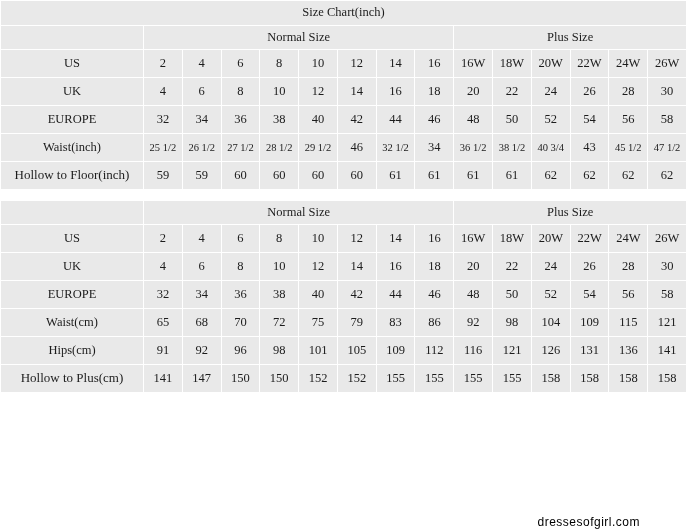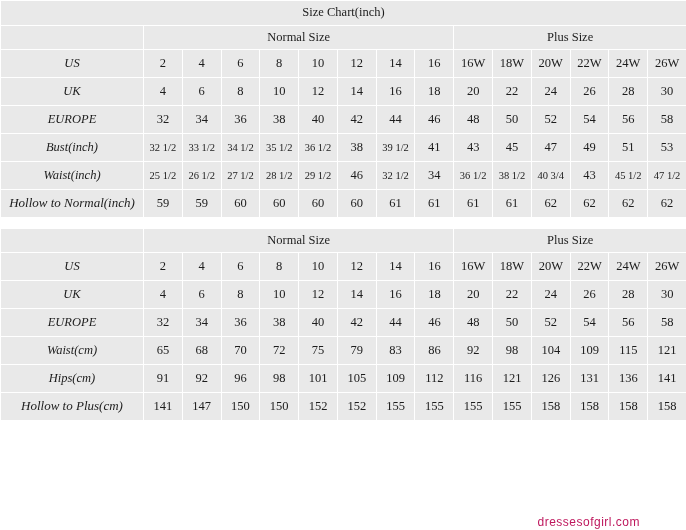--- a/index.html
+++ b/index.html
@@ -47,21 +47,20 @@
     border-left: 1px solid #e8e8e8;
     border-right: 1px solid #e8e8e8;
   }
   td.group-cell {
     font-size: 14px;
     height: 23px;
   }
   td.row-label {
     font-size: 13.5px;
     height: 27px;
-    font-style: italic;
   }
   td.row-label.wide-label {
     font-size: 13px;
   }
   td.data-cell {
     font-size: 11.5px;
     height: 27px;
   }
   td.data-cell.small {
     font-size: 10.5px;
@@ -69,21 +68,21 @@
   .spacer {
     height: 10px;
     width: 686px;
     background: #ffffff;
   }
   .watermark {
     position: absolute;
     right: 4px;
     bottom: 1px;
     font-size: 12px;
-    color: #be185d;
+    color: #000000;
     letter-spacing: 0.5px;
     font-family: "Liberation Sans", sans-serif;
     white-space: nowrap;
   }
 </style>
 </head>
 <body>
 
 <div class="page">
   <div id="charts-root">
@@ -160,55 +159,38 @@
               <td class="data-cell">44</td>
               <td class="data-cell">46</td>
               <td class="data-cell">48</td>
               <td class="data-cell">50</td>
               <td class="data-cell">52</td>
               <td class="data-cell">54</td>
               <td class="data-cell">56</td>
               <td class="data-cell">58</td>
             </tr>
             <tr>
-              <td class="row-label">Bust(inch)</td>
-              <td class="data-cell small">32 1/2</td>
-              <td class="data-cell small">33 1/2</td>
-              <td class="data-cell small">34 1/2</td>
-              <td class="data-cell small">35 1/2</td>
-              <td class="data-cell small">36 1/2</td>
-              <td class="data-cell">38</td>
-              <td class="data-cell small">39 1/2</td>
-              <td class="data-cell">41</td>
-              <td class="data-cell">43</td>
-              <td class="data-cell">45</td>
-              <td class="data-cell">47</td>
-              <td class="data-cell">49</td>
-              <td class="data-cell">51</td>
-              <td class="data-cell">53</td>
-            </tr>
-            <tr>
               <td class="row-label">Waist(inch)</td>
               <td class="data-cell small">25 1/2</td>
               <td class="data-cell small">26 1/2</td>
               <td class="data-cell small">27 1/2</td>
               <td class="data-cell small">28 1/2</td>
               <td class="data-cell small">29 1/2</td>
               <td class="data-cell">46</td>
               <td class="data-cell small">32 1/2</td>
               <td class="data-cell">34</td>
               <td class="data-cell small">36 1/2</td>
               <td class="data-cell small">38 1/2</td>
               <td class="data-cell small">40 3/4</td>
               <td class="data-cell">43</td>
               <td class="data-cell small">45 1/2</td>
               <td class="data-cell small">47 1/2</td>
             </tr>
             <tr>
-              <td class="row-label wide-label">Hollow to Normal(inch)</td>
+              <td class="row-label wide-label">Hollow to Floor(inch)</td>
               <td class="data-cell">59</td>
               <td class="data-cell">59</td>
               <td class="data-cell">60</td>
               <td class="data-cell">60</td>
               <td class="data-cell">60</td>
               <td class="data-cell">60</td>
               <td class="data-cell">61</td>
               <td class="data-cell">61</td>
               <td class="data-cell">61</td>
               <td class="data-cell">61</td>

